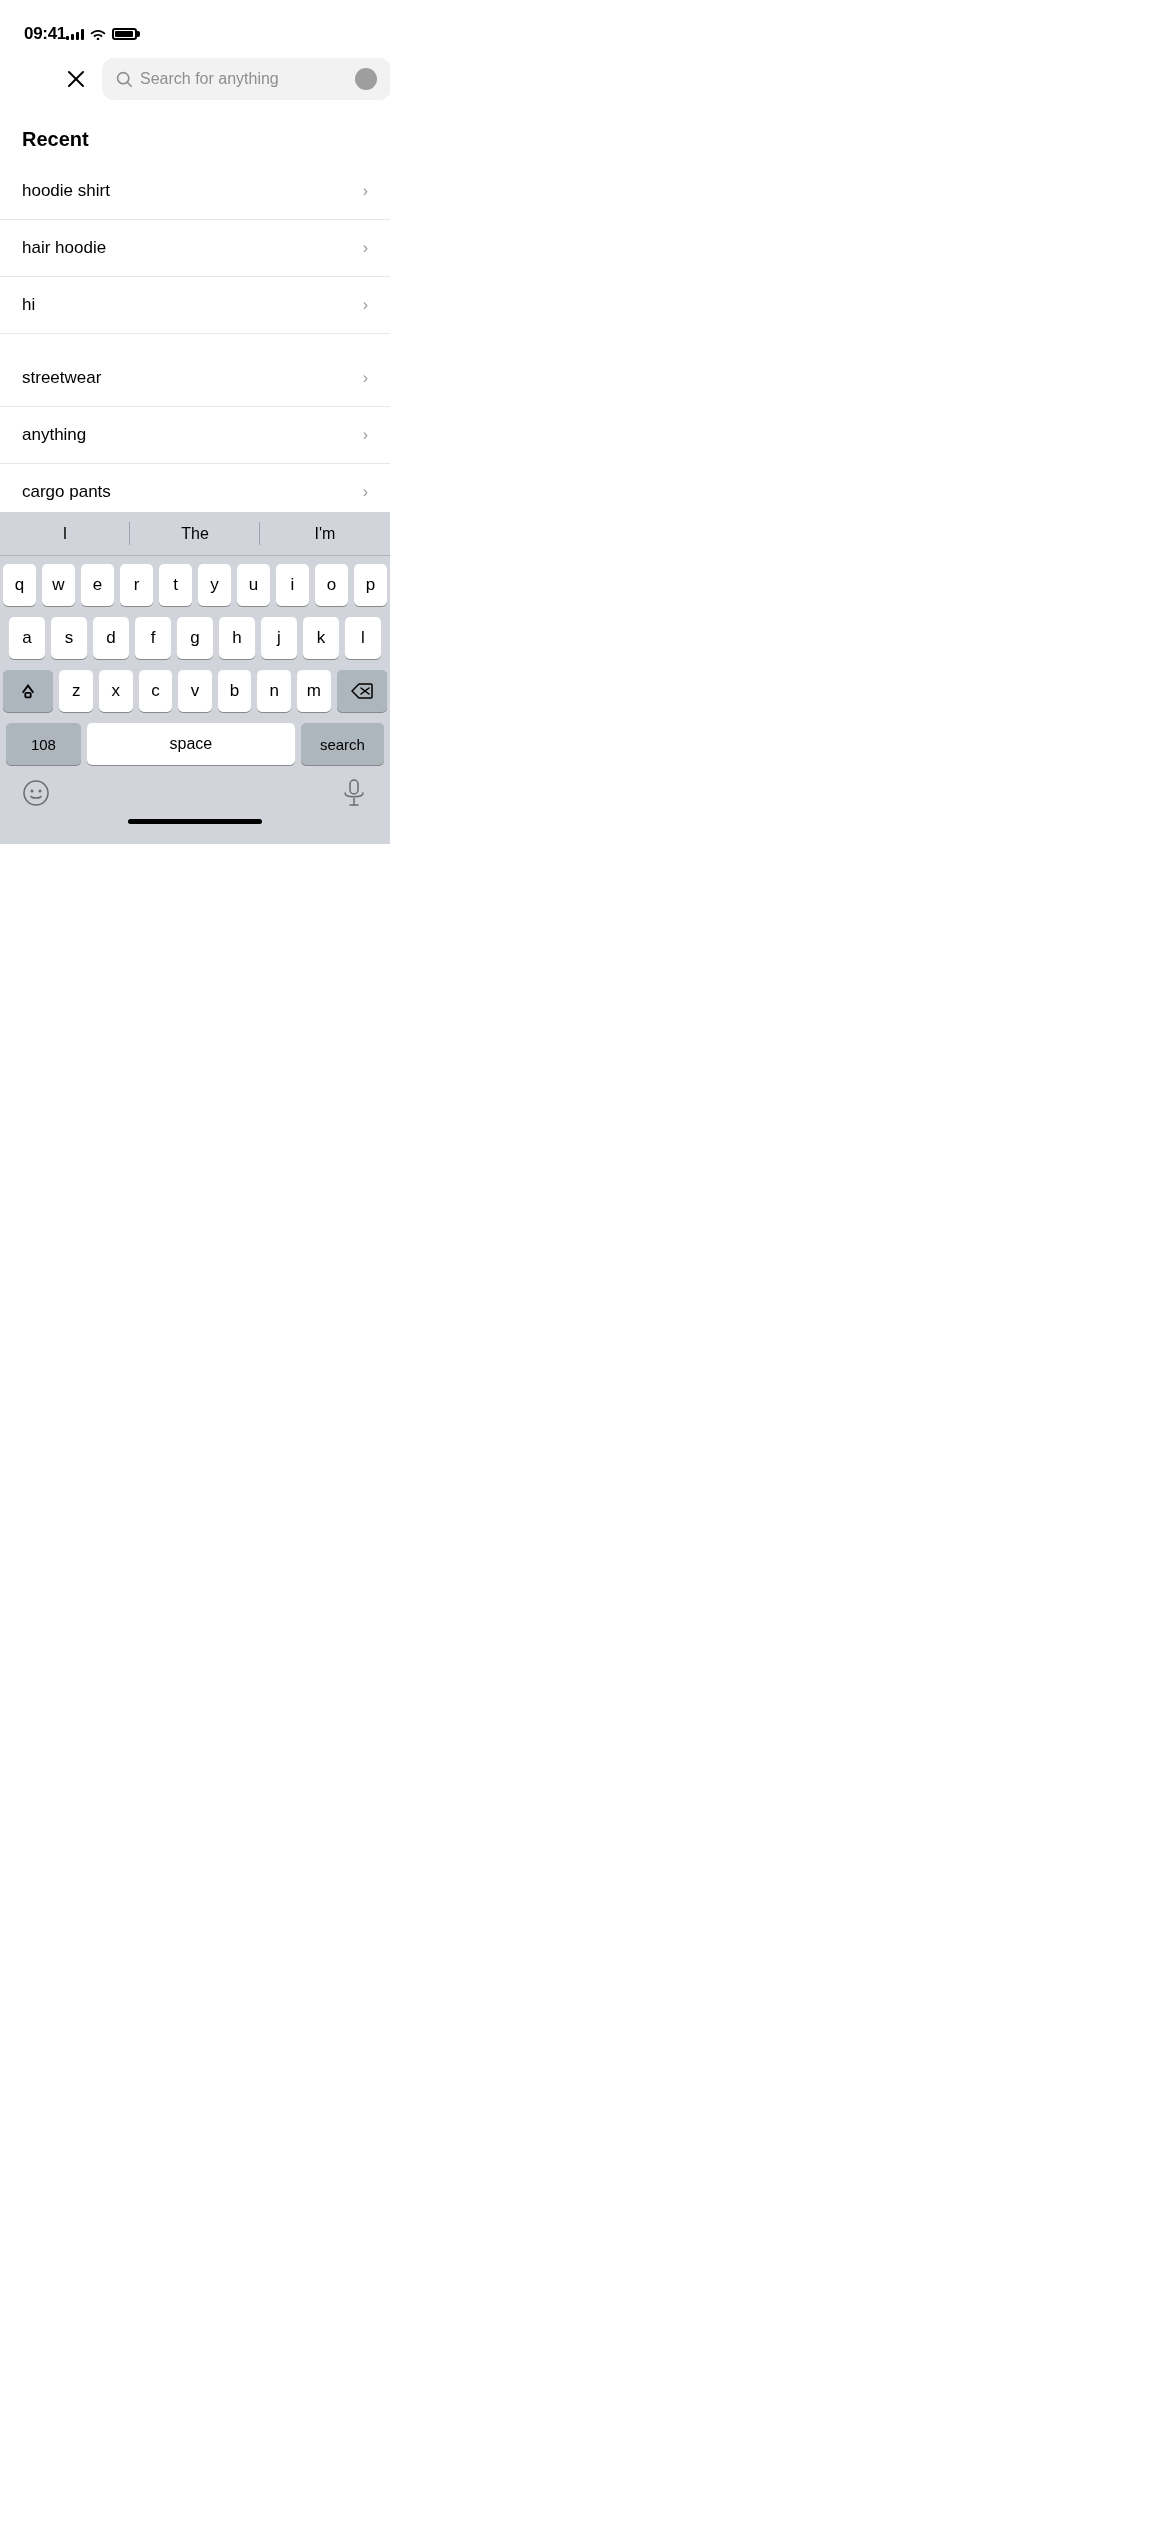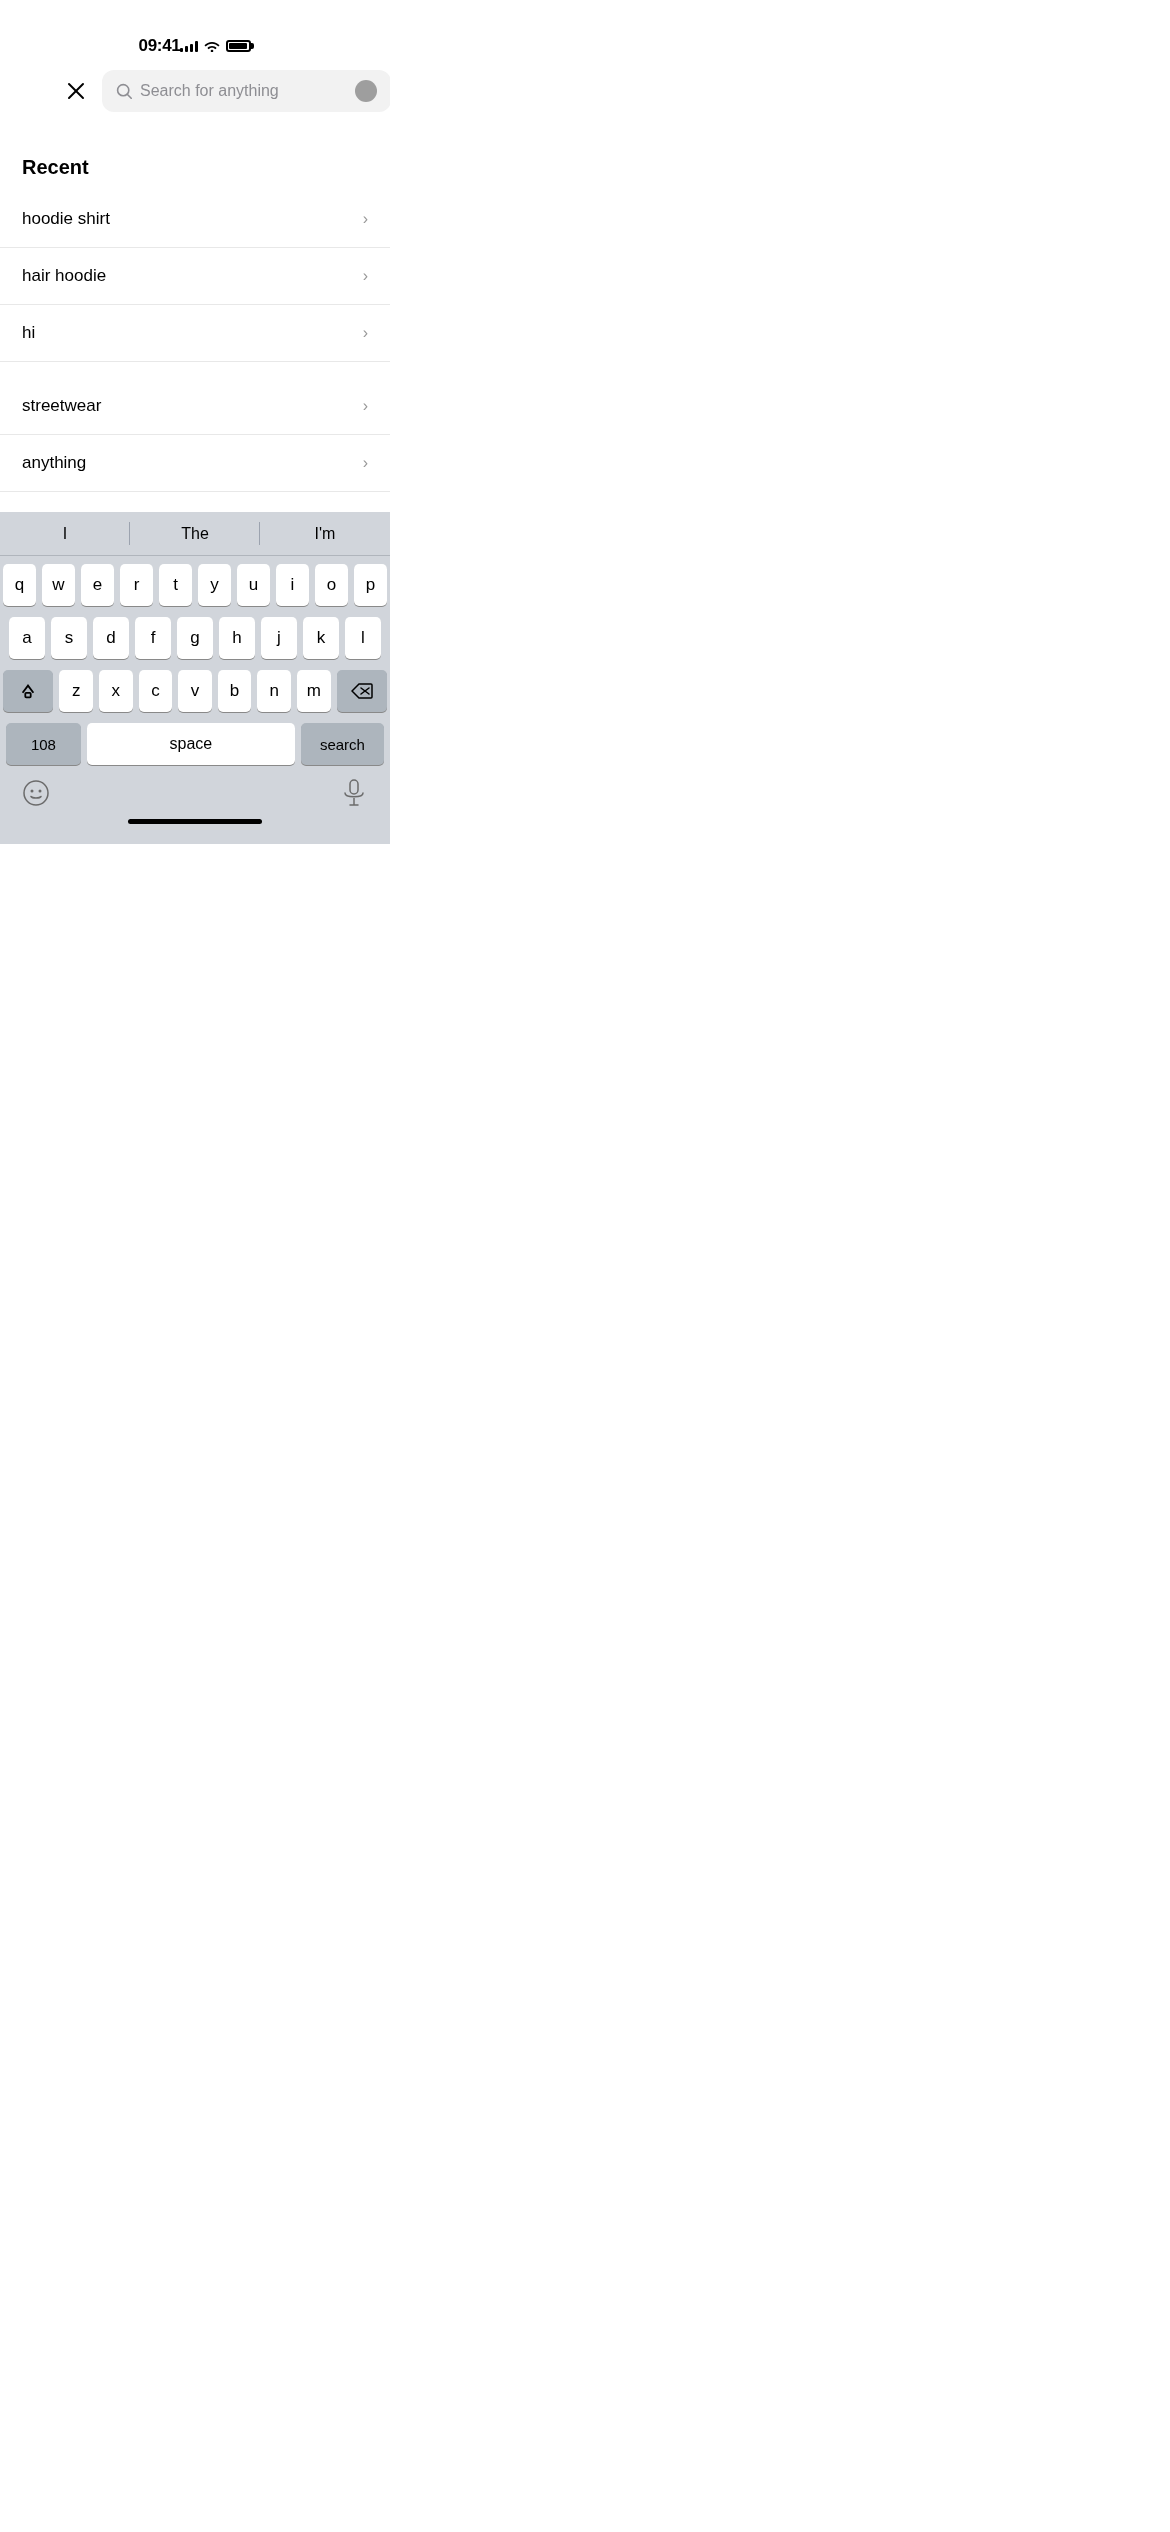--- a/index.html
+++ b/index.html
@@ -10,25 +10,24 @@
       height: 844px;
       font-family: -apple-system, BlinkMacSystemFont, 'SF Pro Text', 'Helvetica Neue', sans-serif;
       background: #ffffff;
       overflow: hidden;
       position: relative;
     }
 
     
     .status-bar {
       display: flex;
-      justify-content: center;
+      justify-content: flex-start;
       align-items: center;
       padding: 26px 24px 8px;
       height: 50px;
-      margin-top: 12px;
     }
 
     .status-time {
       font-size: 17px;
       font-weight: 600;
       color: #000;
       letter-spacing: -0.3px;
     }
 
     .status-icons {
@@ -156,21 +155,20 @@
     
     .content {
       padding: 16px 0;
     }
 
     .section-title {
       font-size: 20px;
       font-weight: 700;
       color: #000;
       padding: 4px 22px 12px;
-      margin-top: 16px;
     }
 
     .list-item {
       display: flex;
       align-items: center;
       justify-content: space-between;
       padding: 18px 22px;
       border-bottom: 1px solid #e8e8e8;
       cursor: pointer;
     }

